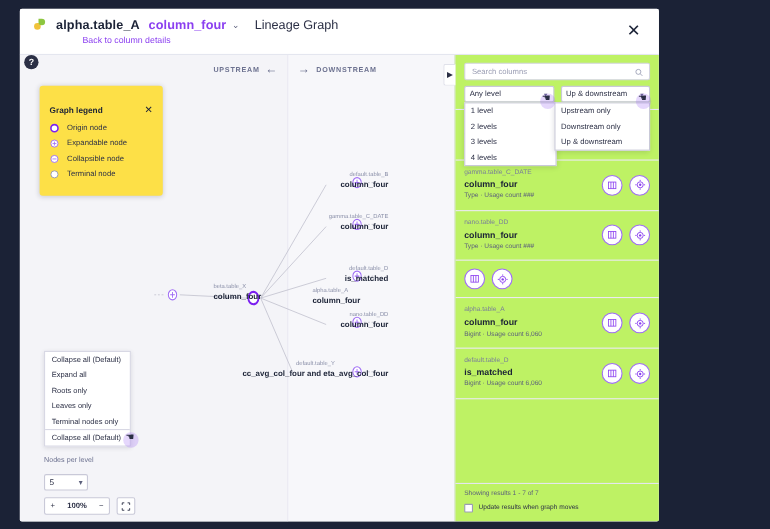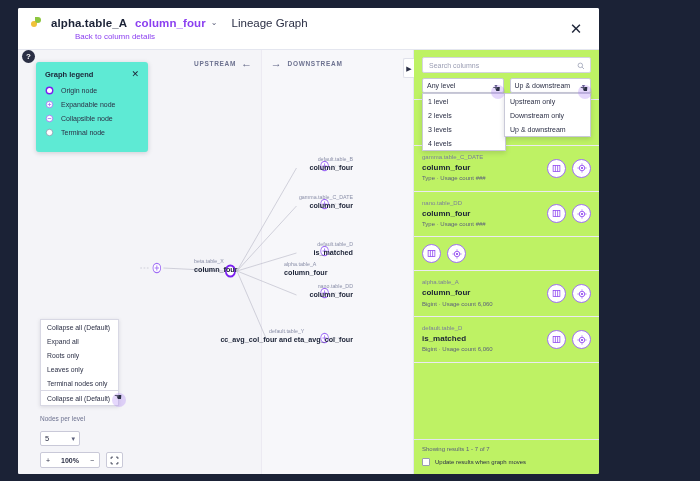--- a/index.html
+++ b/index.html
@@ -83,26 +83,26 @@
     position: absolute; top: 8px; left: 176px;
     display: flex; align-items: center; gap: 18px;
     font-size: 6.5px; font-weight: bold; letter-spacing: .7px;
     color: #6d7290;
   }
   .dir-item { display: flex; align-items: center; gap: 5px; }
   .arrow { font-size: 11px; color: #5a5f80; line-height: 1; }
 
   
   .legend {
-    position: absolute; left: 18px; top: 12px;
+    position: absolute; left: 18px; top: 28px;
     width: 112px;
-    background: #5eead4;
+    background: #fde047;
     border-radius: 3px;
     box-shadow: 0 1px 5px rgba(20,20,50,.18);
-    padding: 8px 9px 10px 9px;
+    padding: 18px 9px 10px 9px;
   }
   .legend-head {
     display: flex; align-items: center; justify-content: space-between;
     margin-bottom: 7px;
   }
   .legend-title { font-size: 7.5px; font-weight: bold; color: #1b2236; }
   .legend-close { font-size: 9px; color: #1b2236; cursor: pointer; line-height: 1; }
   .legend-row {
     display: flex; align-items: center; gap: 7px; margin: 5px 0;
   }

